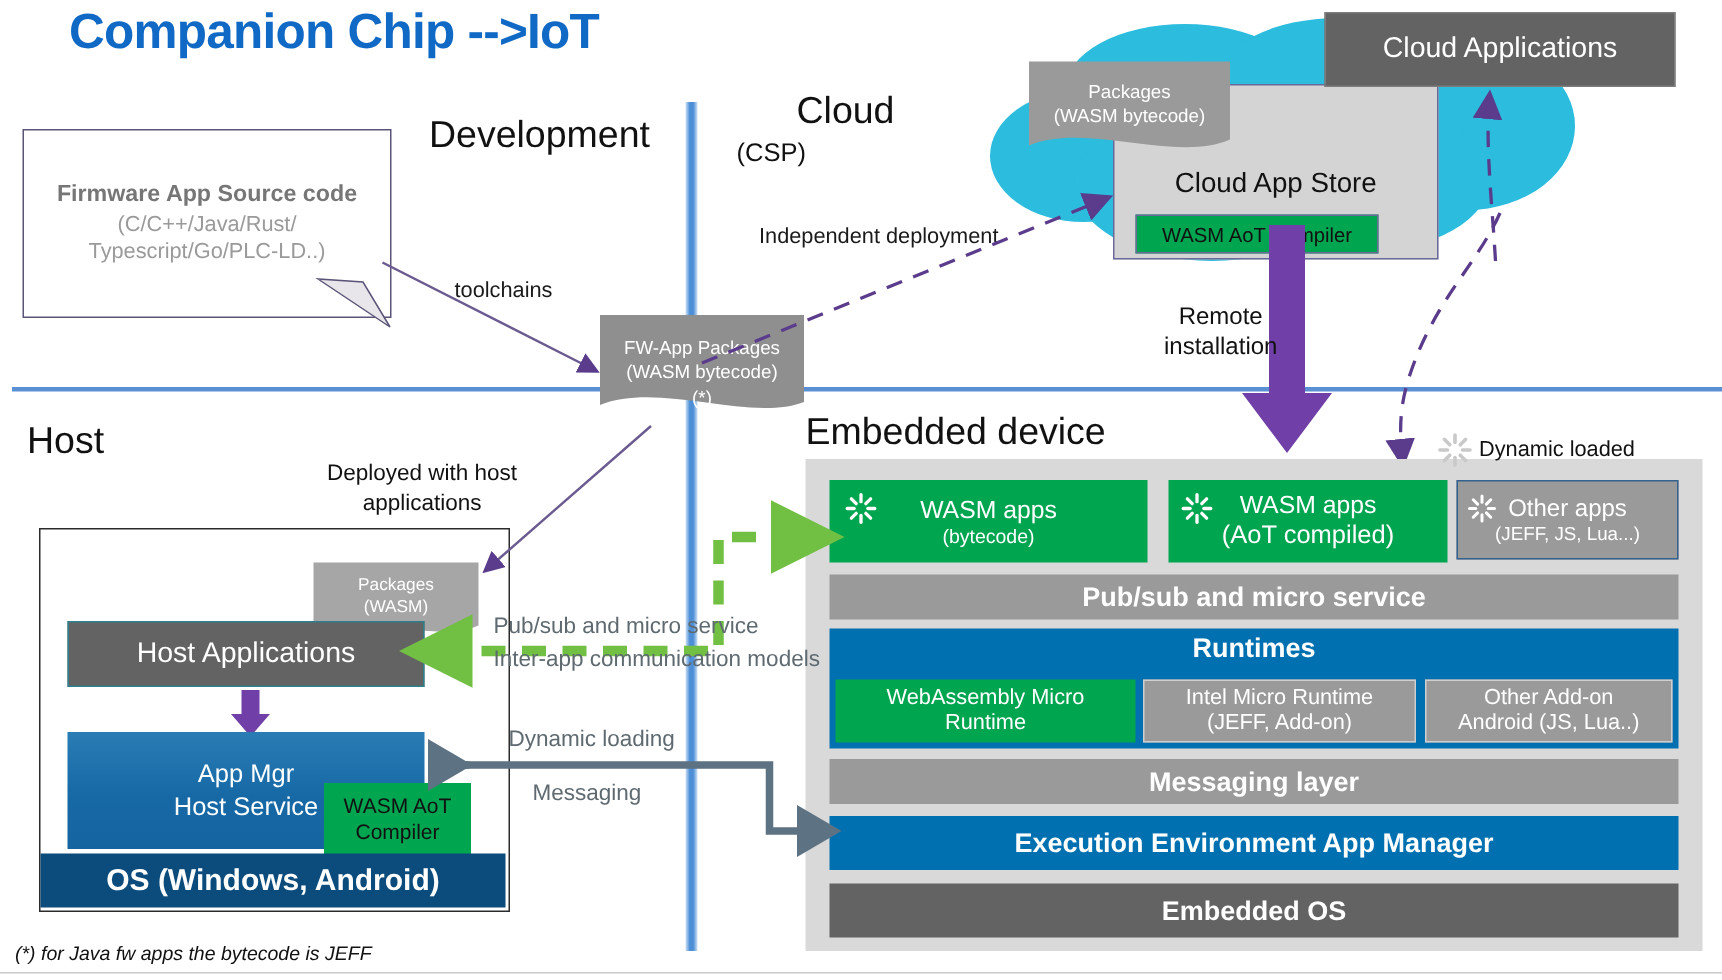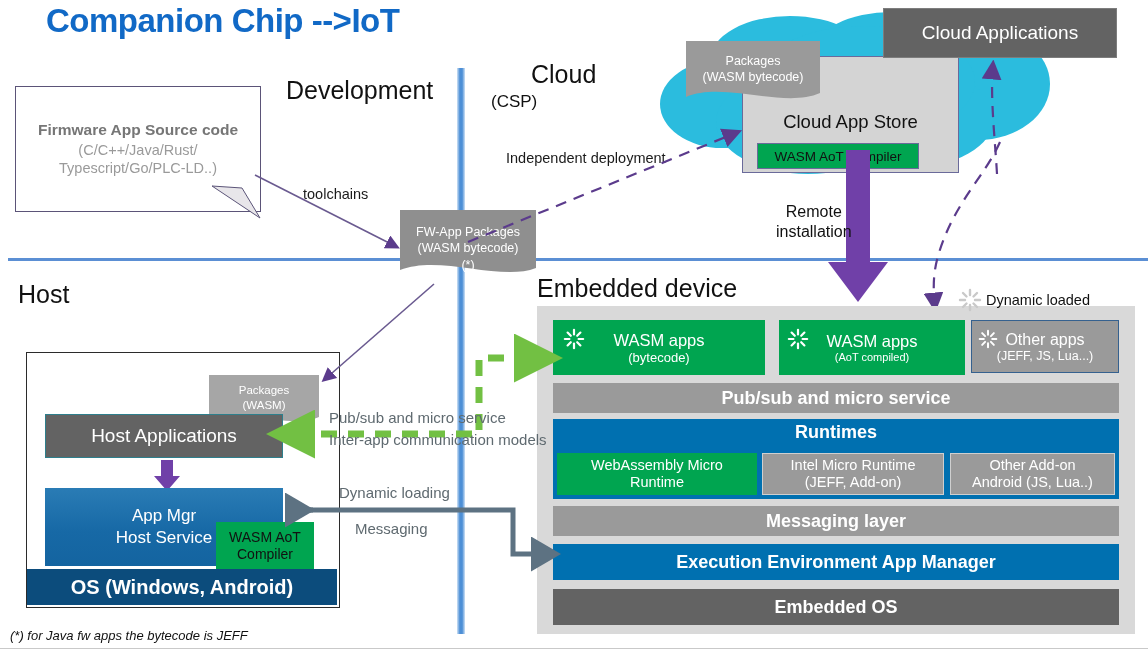--- a/index.html
+++ b/index.html
@@ -227,21 +227,21 @@
           <line x1="12" y1="17" x2="12" y2="22"></line>
         <line x1="2" y1="12" x2="7" y2="12"></line>
           <line x1="17" y1="12" x2="22" y2="12"></line>
         <line x1="5" y1="5" x2="8.5" y2="8.5"></line>
           <line x1="15.5" y1="15.5" x2="19" y2="19"></line>
         <line x1="19" y1="5" x2="15.5" y2="8.5"></line>
           <line x1="8.5" y1="15.5" x2="5" y2="19"></line>
       </g>
     </svg>
     <div style="font-size:16.5px;">WASM apps</div>
-    <div style="font-size:11px;">(AoT compiled)</div>
+    <div style="font-size:17px;">(AoT compiled)</div>
   </div>
 
   <div class="abs box gray-mid" style="left:971px;top:320px;width:148px;height:53px;border:1.5px solid #35618f;">
     <svg class="spinner" style="left:6px;top:8px;" width="20" height="20" viewBox="0 0 24 24">
       <g stroke="#ffffff" stroke-width="2.4" stroke-linecap="round">
         <line x1="12" y1="2" x2="12" y2="7"></line>
           <line x1="12" y1="17" x2="12" y2="22"></line>
         <line x1="2" y1="12" x2="7" y2="12"></line>
           <line x1="17" y1="12" x2="22" y2="12"></line>
         <line x1="5" y1="5" x2="8.5" y2="8.5"></line>
@@ -283,20 +283,24 @@
   <div class="abs box blue" style="left:553px;top:544px;width:566px;height:36px;font-size:18px;font-weight:bold;">
     <span>Execution Environment App Manager</span>
   </div>
 
   <div class="abs box gray-dark" style="left:553px;top:589px;width:566px;height:36px;font-size:18px;font-weight:bold;">
     <span>Embedded OS</span>
   </div>
 
   <div class="abs" id="hostbox"></div>
 
+  <div class="abs" style="left:218px;top:306px;text-align:center;font-size:15px;color:#111;line-height:1.3;">
+    <div>Deployed with host</div>
+    <div>applications</div>
+  </div>
 
   <svg class="abs" style="left:316px;top:282px;" width="130" height="110">
     <defs>
       <marker id="mk-purple-h" markerWidth="9" markerHeight="9" refX="7" refY="4.5" orient="auto">
         <path d="M0,0 L9,4.5 L0,9 z" fill="#5b3b8c"></path>
       </marker>
     </defs>
     <line x1="118" y1="2" x2="8" y2="98" stroke="#6a5a90" stroke-width="1.6" marker-end="url(#mk-purple-h)"></line>
   </svg>
 

